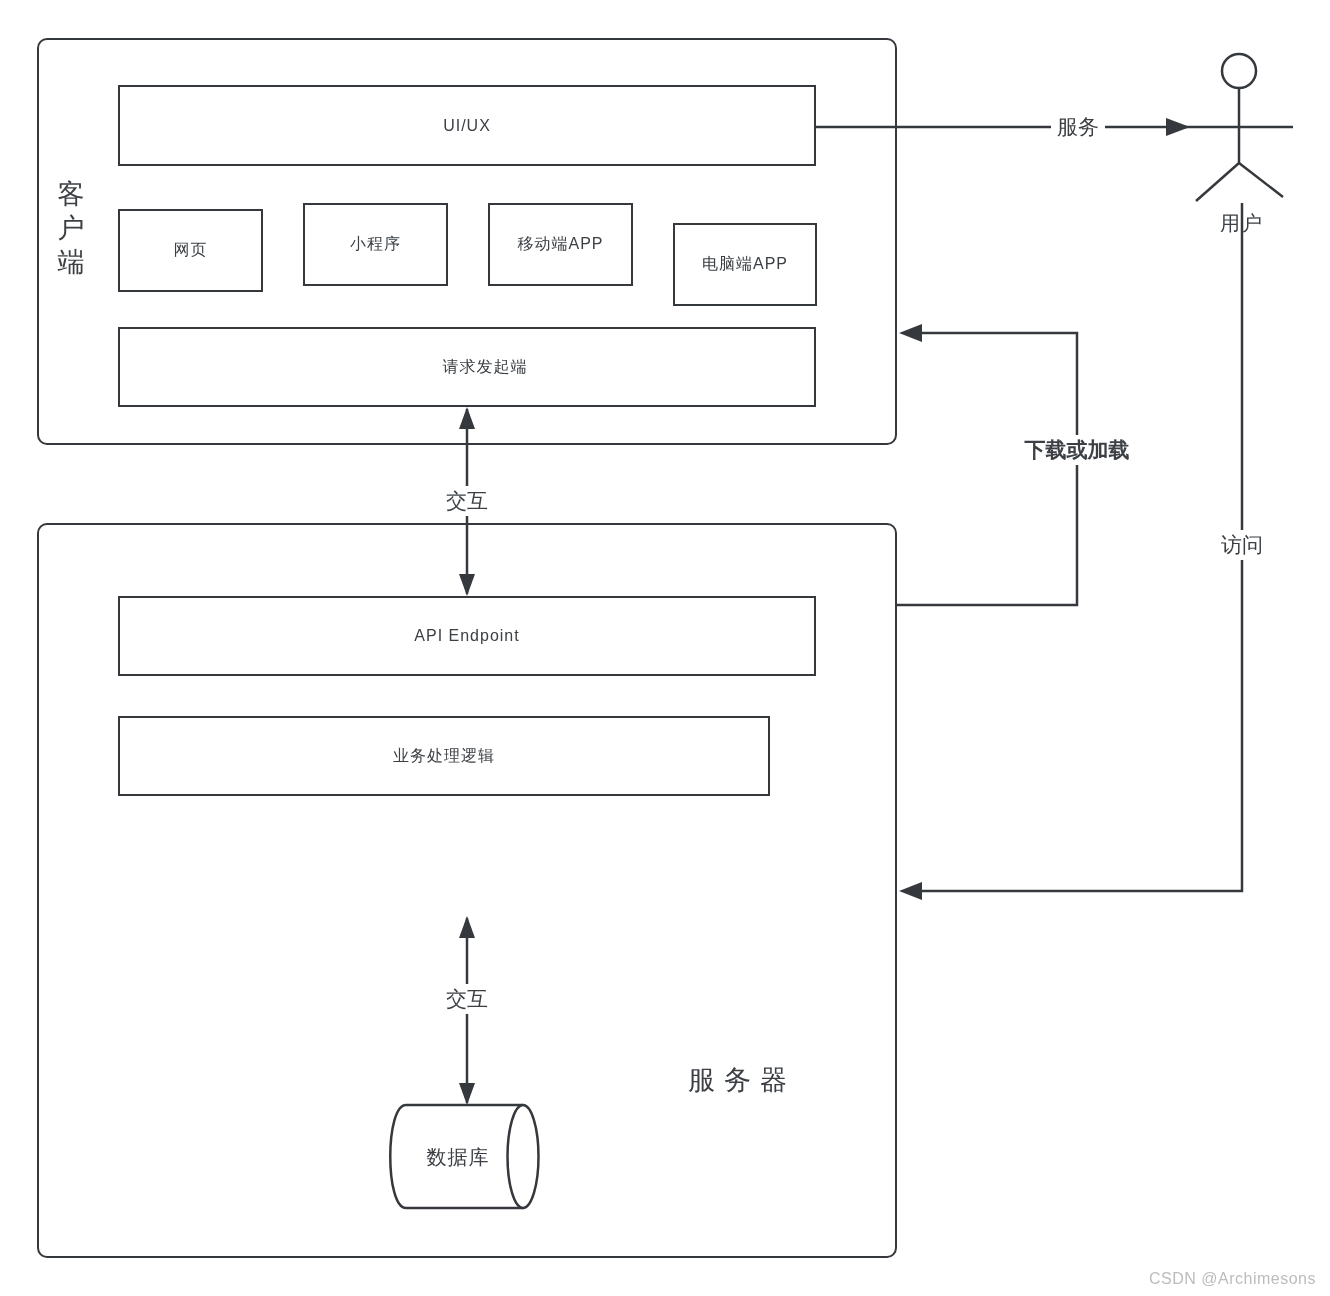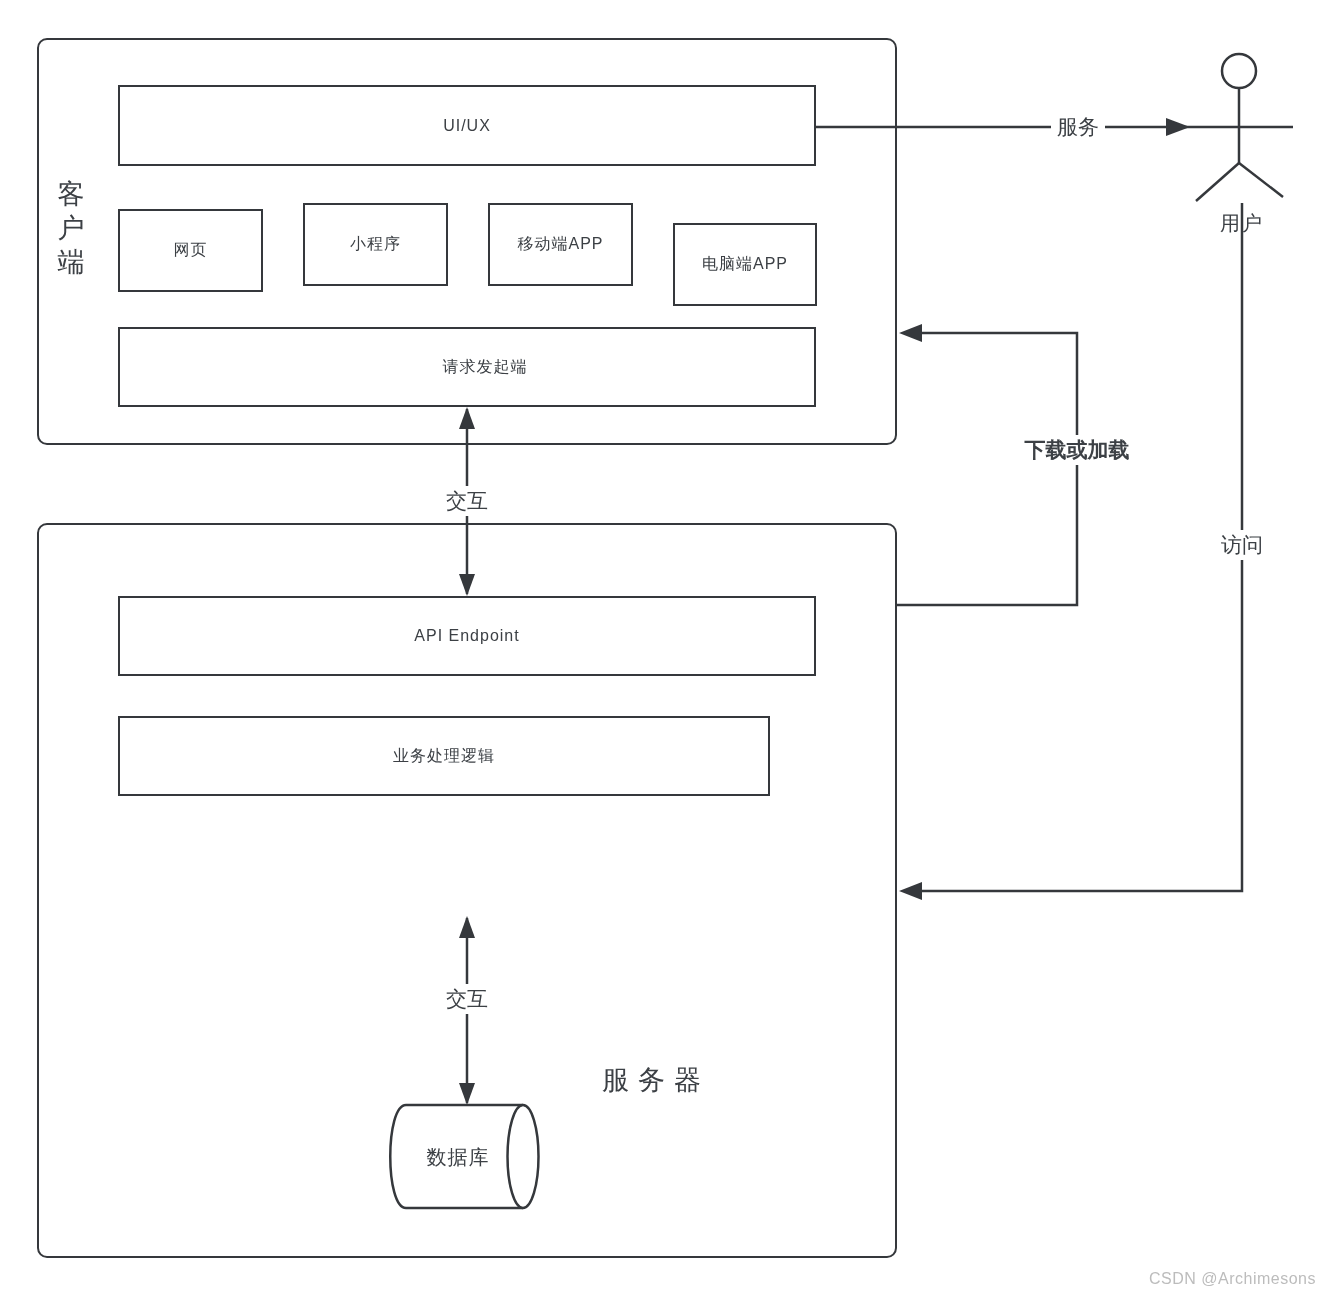--- a/index.html
+++ b/index.html
@@ -20,21 +20,21 @@
   .n-mobile    { left:449px; top:163px; width:145px; height:83px; }
   .n-desktop   { left:634px; top:163px; width:144px; height:83px;margin-top:20px; }
   .n-requester { left:79px;  top:287px; width:698px; height:80px;padding-left:36px; }
   .n-api       { left:79px;  top:71px;  width:698px; height:80px; }
   .n-logic     { left:79px;  top:191px; width:652px; height:80px; }
   .n-orm       { left:79px;  top:311px; width:698px; height:80px; }
 
   .group-label { position:absolute; color:var(--text,#3c4045); font-size:27px; }
   .client-label { left:16px; top:138px; width:32px; text-align:center;
                   word-break:break-all; line-height:1.25; }
-  .server-label { left:563px; top:537px; width:280px; letter-spacing:9px; }
+  .server-label { left:563px; top:537px; width:280px; text-align:center; letter-spacing:9px; }
 
   .svg-layer { position:absolute; left:0; top:0; width:1330px; height:1296px; pointer-events:none; }
   .sline  { stroke:var(--line,#35383c); stroke-width:2.5; fill:none; }
   .sfill  { fill:var(--line,#35383c); stroke:none; }
   .swhite { fill:#fff; stroke:var(--line,#35383c); stroke-width:2.5; }
 
   .edge-label { position:absolute; transform:translate(-50%,-50%); background:#fff;
                 padding:1px 6px; font-size:21px; color:var(--text,#3c4045); white-space:nowrap; }
   .edge-service  { left:1078px; top:127px; }
   .edge-interact-top    { left:467px; top:501px; }

